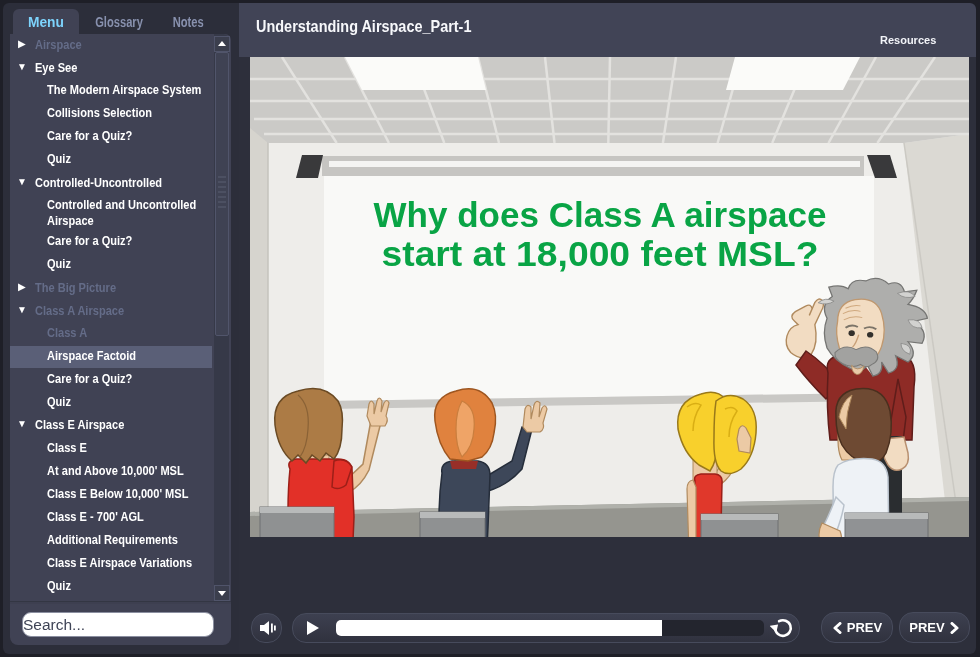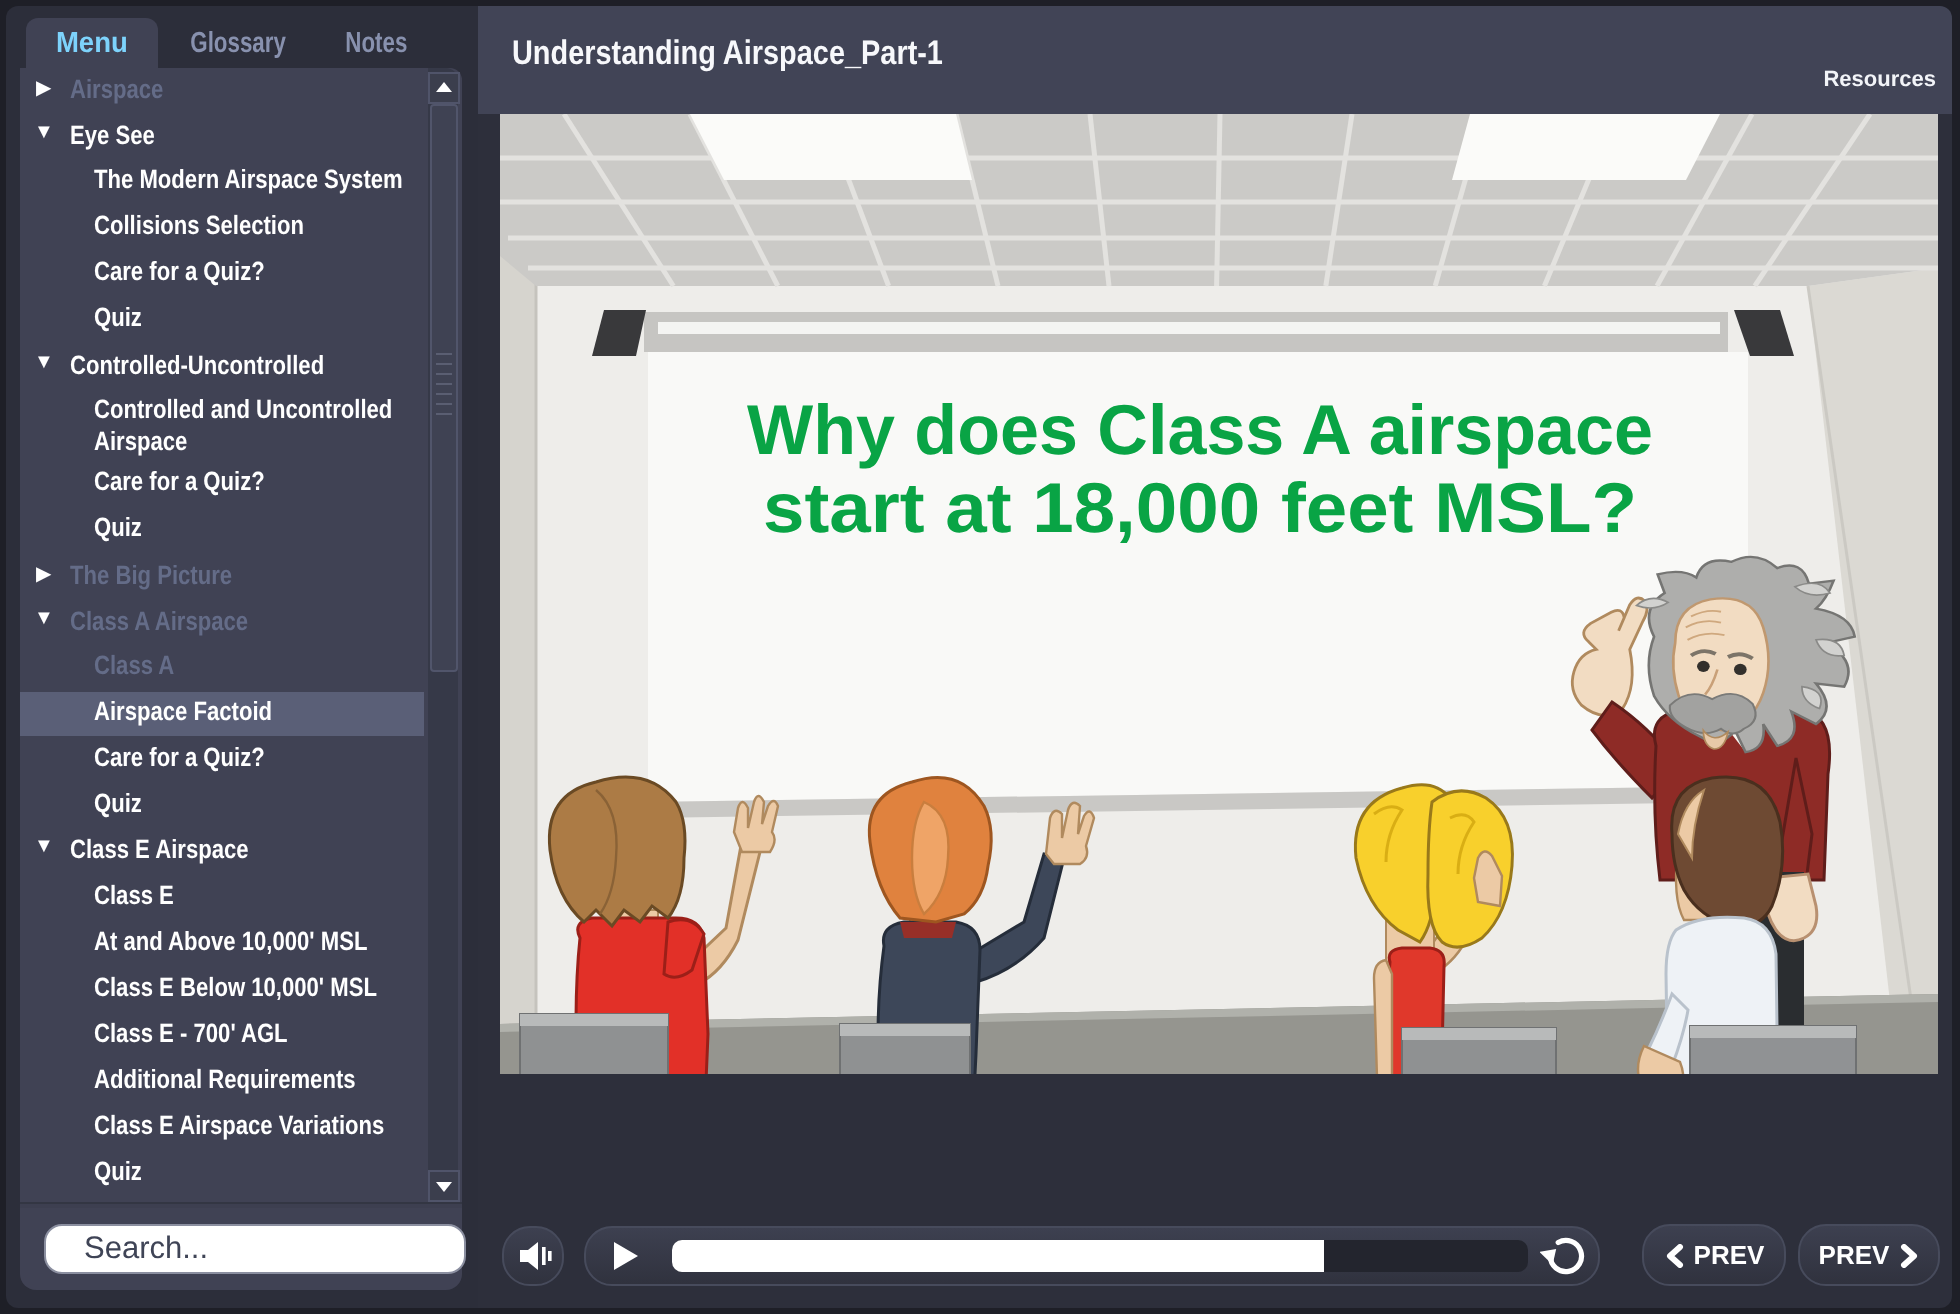--- a/index.html
+++ b/index.html
@@ -22,25 +22,25 @@
   .mi.dis{color:#646c88;}
   .arr{position:absolute;font-size:10px;color:#fff;}
   #selrow{left:0px;top:312px;width:202px;height:22px;background:#5a5f77;}
   
   #sbtrack{left:204px;top:0px;width:15px;height:567px;background:#363948;border-radius:0 6px 0 0;}
   .sbbox{position:absolute;left:0px;width:14px;height:14px;background:#3b3e4d;border:1px solid #50546a;}
   #sbthumb{position:absolute;left:1px;top:18px;width:12px;height:282px;background:#3f4253;border:1px solid #51556b;border-radius:2px;}
   
   #searchdiv{left:0px;top:567px;width:221px;height:2px;background:#34374333;border-top:1px solid #333643;}
   #searchbox{left:12px;top:578px;width:190px;height:23px;background:#fff;border:1px solid #8b8fa0;border-radius:9px;
-             color:#3f4456;font-size:15.5px;line-height:23px;padding-left:19px;}
+             color:#3f4456;font-size:15.5px;line-height:23px;padding-left:0;}
   
   #ptitle{left:256px;top:17px;color:#f7f8fb;font-weight:bold;font-size:17px;
           transform:scaleX(0.85);transform-origin:0 50%;}
-  #resources{left:880px;top:34px;width:88px;text-align:right;color:#f2f4f8;font-weight:bold;font-size:11px;}
+  #resources{left:880px;top:34px;width:88px;text-align:left;color:#f2f4f8;font-weight:bold;font-size:11px;}
   
   #slide{left:250px;top:57px;width:719px;height:480px;background:#ecebe7;overflow:hidden;}
   
   .pbtn{position:absolute;background:linear-gradient(#3d4050,#30323e);border:1px solid #474b5c;border-radius:14px;}
   #volbtn{left:251px;top:613px;width:29px;height:28px;}
   #seekwrap{left:292px;top:613px;width:506px;height:28px;}
   #prevbtn{left:821px;top:612px;width:70px;height:29px;}
   #nextbtn{left:899px;top:612px;width:69px;height:29px;}
   .pbtxt{color:#fff;font-weight:bold;font-size:13px;height:100%;width:100%;position:absolute;
          display:flex;align-items:center;justify-content:center;}

